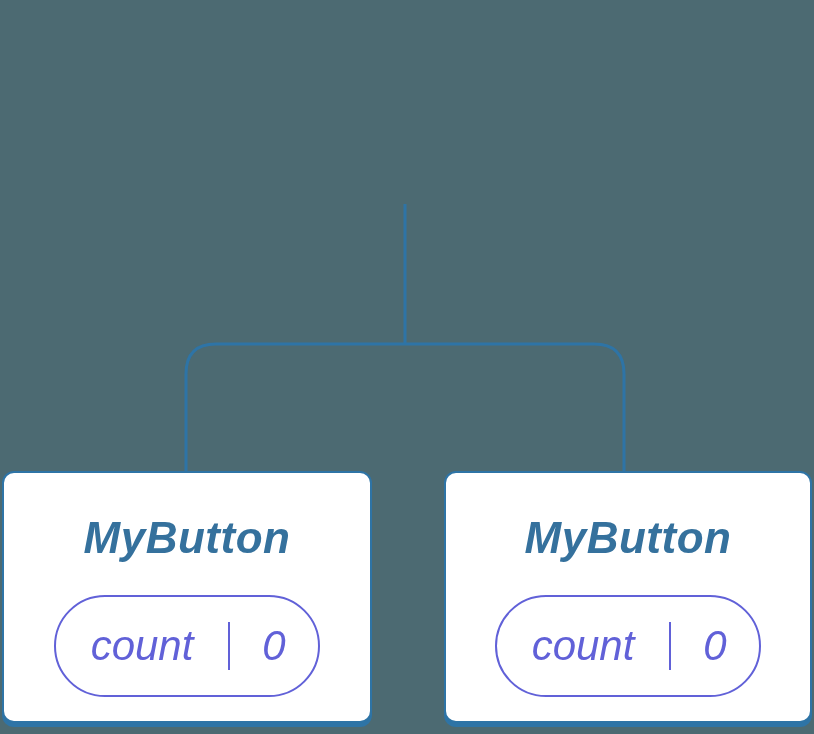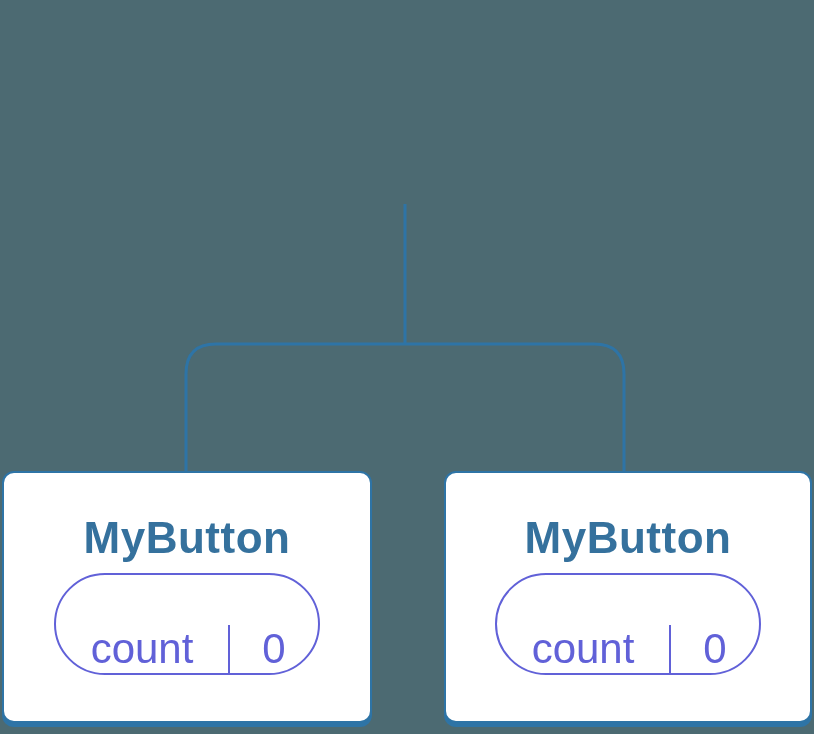--- a/index.html
+++ b/index.html
@@ -41,38 +41,39 @@
   }
   .node-root {
     left: 220px; top: 4px;
     width: 370px; height: 206px;
     justify-content: center;
   }
   .node-child {
     top: 471px;
     width: 370px; height: 252px;
     padding-top: 40px;
-    gap: 10px;
+    gap: 32px;
+    font-style: italic;
   }
   .node-child.left  { left: 2px; }
   .node-child.right { left: 444px; width: 368px; }
   .node-title {
     color: var(--title);
     font-size: 44px;
     font-weight: 600;
     line-height: 50px;
     letter-spacing: 0.5px;
   }
   .state-pill {
     width: 266px;
     height: 102px;
     border: 2px solid var(--state);
     border-radius: 51px;
     display: flex;
-    align-items: flex-end;
+    align-items: center;
     color: var(--state);
     font-size: 42px;
     overflow: hidden;
   }
   .state-key-cell {
     flex: 1 1 auto;
     display: flex;
     align-items: center;
     justify-content: center;
   }

